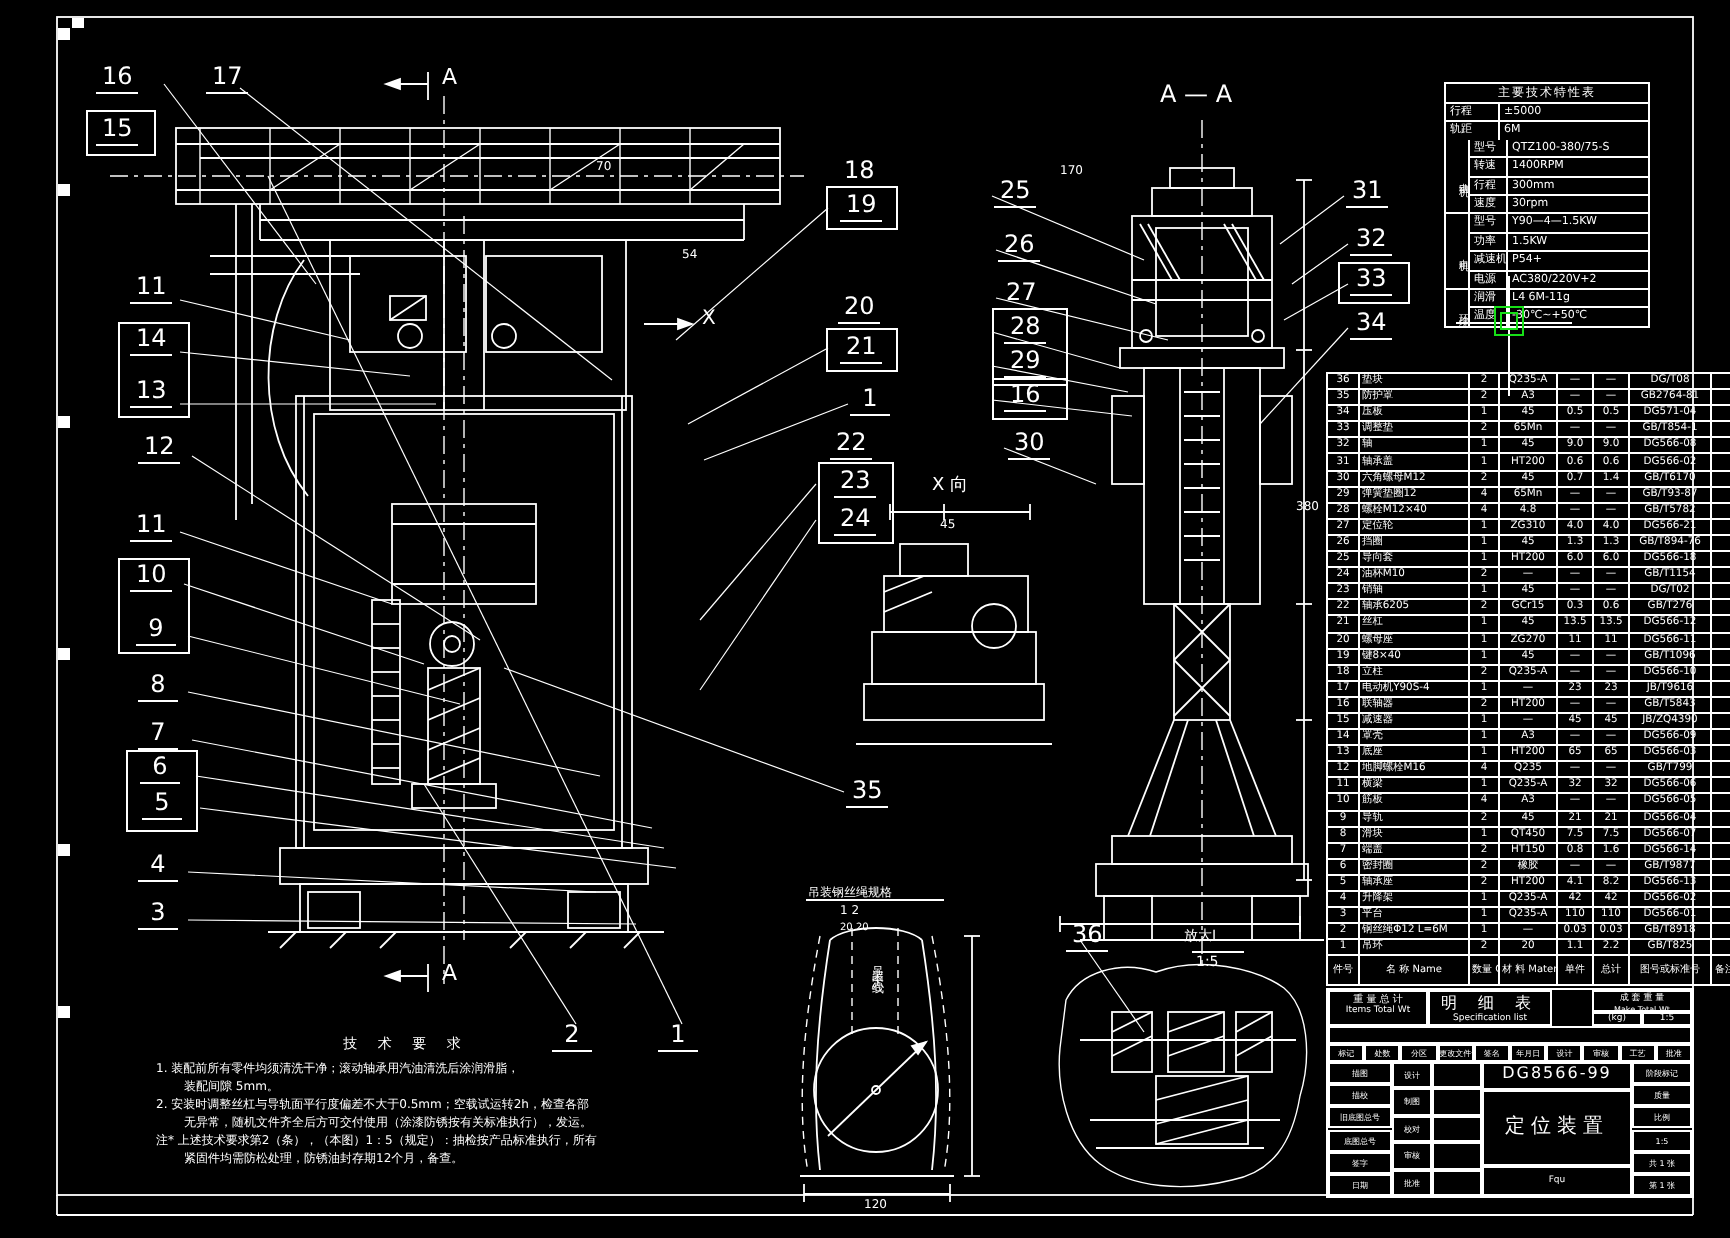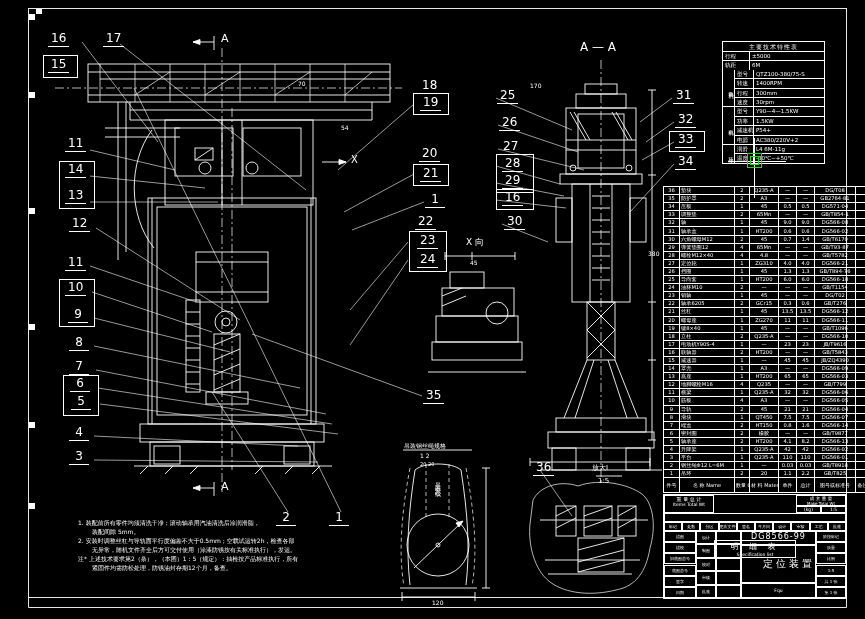--- a/index.html
+++ b/index.html
@@ -828,21 +828,21 @@
           <th style="width:11px">备注</th>
         </tr>
       </tfoot>
   </table>
 
   <div id="tb">
     <div class="cell tbc" style="left:0;top:0;width:50px;height:18px;">
       <div style="font-size:5px;">重 量 总 计</div>
       <div style="font-size:4.5px;">Items Total Wt</div>
     </div>
-    <div class="cell tbc" style="left:50px;top:0;width:82px;height:18px;margin-top:45px;">
+    <div class="cell tbc" style="left:50px;top:0;width:62px;height:18px;">
       <div style="font-size:8px;letter-spacing:4px;">明  细  表</div>
       <div style="font-size:4.5px;">Specification list</div>
     </div>
     <div class="cell tbc" style="left:132px;top:0;width:50px;height:11px;">
       <div style="font-size:4.5px;">成 套 重 量</div>
       <div style="font-size:4px;">Make Total Wt</div>
     </div>
     <div class="cell tbc" style="left:132px;top:11px;width:25px;height:7px;font-size:4.5px;">(kg)</div>
     <div class="cell tbc" style="left:157px;top:11px;width:25px;height:7px;font-size:4.5px;">1:5</div>
     <div class="cell" style="left:0;top:18px;width:182px;height:9px;"></div>
@@ -872,33 +872,34 @@
         <div class="cell" style="left:0;top:13.4px;width:20px;height:13.4px;font-size:4px;line-height:12px;text-align:center;">制图</div>
    <div class="cell" style="left:20px;top:13.4px;width:25px;height:13.4px;"></div>
         <div class="cell" style="left:0;top:26.8px;width:20px;height:13.4px;font-size:4px;line-height:12px;text-align:center;">校对</div>
    <div class="cell" style="left:20px;top:26.8px;width:25px;height:13.4px;"></div>
         <div class="cell" style="left:0;top:40.2px;width:20px;height:13.4px;font-size:4px;line-height:12px;text-align:center;">审核</div>
    <div class="cell" style="left:20px;top:40.2px;width:25px;height:13.4px;"></div>
         <div class="cell" style="left:0;top:53.6px;width:20px;height:13.4px;font-size:4px;line-height:12px;text-align:center;">批准</div>
    <div class="cell" style="left:20px;top:53.6px;width:25px;height:13.4px;"></div>
       </div>
     <div class="cell tbc" style="left:77px;top:36px;width:75px;height:14px;font-size:8px;letter-spacing:1px;">DG8566-99</div>
-    <div class="cell tbc" style="left:77px;top:50px;width:75px;height:38px;font-size:10px;letter-spacing:3px;line-height:36px;text-align:right;">定位装置</div>
+    <div class="cell tbc" style="left:77px;top:50px;width:75px;height:38px;font-size:10px;letter-spacing:3px;line-height:36px;">定位装置</div>
     <div class="cell tbc" style="left:77px;top:88px;width:75px;height:15px;font-size:4.5px;line-height:14px;">Fqu</div>
     <div id="tb-right" style="position:absolute;left:152px;top:36px;width:30px;height:67px;">
         <div class="cell tbc" style="left:0;top:0px;width:30px;height:11.17px;font-size:4px;line-height:10px;">阶段标记</div>
         <div class="cell tbc" style="left:0;top:11.17px;width:30px;height:11.17px;font-size:4px;line-height:10px;">质量</div>
         <div class="cell tbc" style="left:0;top:22.34px;width:30px;height:11.17px;font-size:4px;line-height:10px;">比例</div>
         <div class="cell tbc" style="left:0;top:33.51px;width:30px;height:11.17px;font-size:4px;line-height:10px;">1:5</div>
         <div class="cell tbc" style="left:0;top:44.68px;width:30px;height:11.17px;font-size:4px;line-height:10px;">共 1 张</div>
         <div class="cell tbc" style="left:0;top:55.85px;width:30px;height:11.17px;font-size:4px;line-height:10px;">第 1 张</div>
       </div>
   </div>
 
   <div id="notes">
+    <div class="ntitle">技 术 要 求</div>
     <div id="notes-lines">
         <div class="nline" style="padding-left:0px;">1.  装配前所有零件均须清洗干净；滚动轴承用汽油清洗后涂润滑脂，</div>
         <div class="nline" style="padding-left:14px;">装配间隙 5mm。</div>
         <div class="nline" style="padding-left:0px;">2.  安装时调整丝杠与导轨面平行度偏差不大于0.5mm；空载试运转2h，检查各部</div>
         <div class="nline" style="padding-left:14px;">无异常，随机文件齐全后方可交付使用（涂漆防锈按有关标准执行），发运。</div>
         <div class="nline" style="padding-left:0px;">注*  上述技术要求第2（条），（本图）1：5（规定）：抽检按产品标准执行，所有</div>
         <div class="nline" style="padding-left:14px;">紧固件均需防松处理，防锈油封存期12个月，备查。</div>
       </div>
   </div>
 

